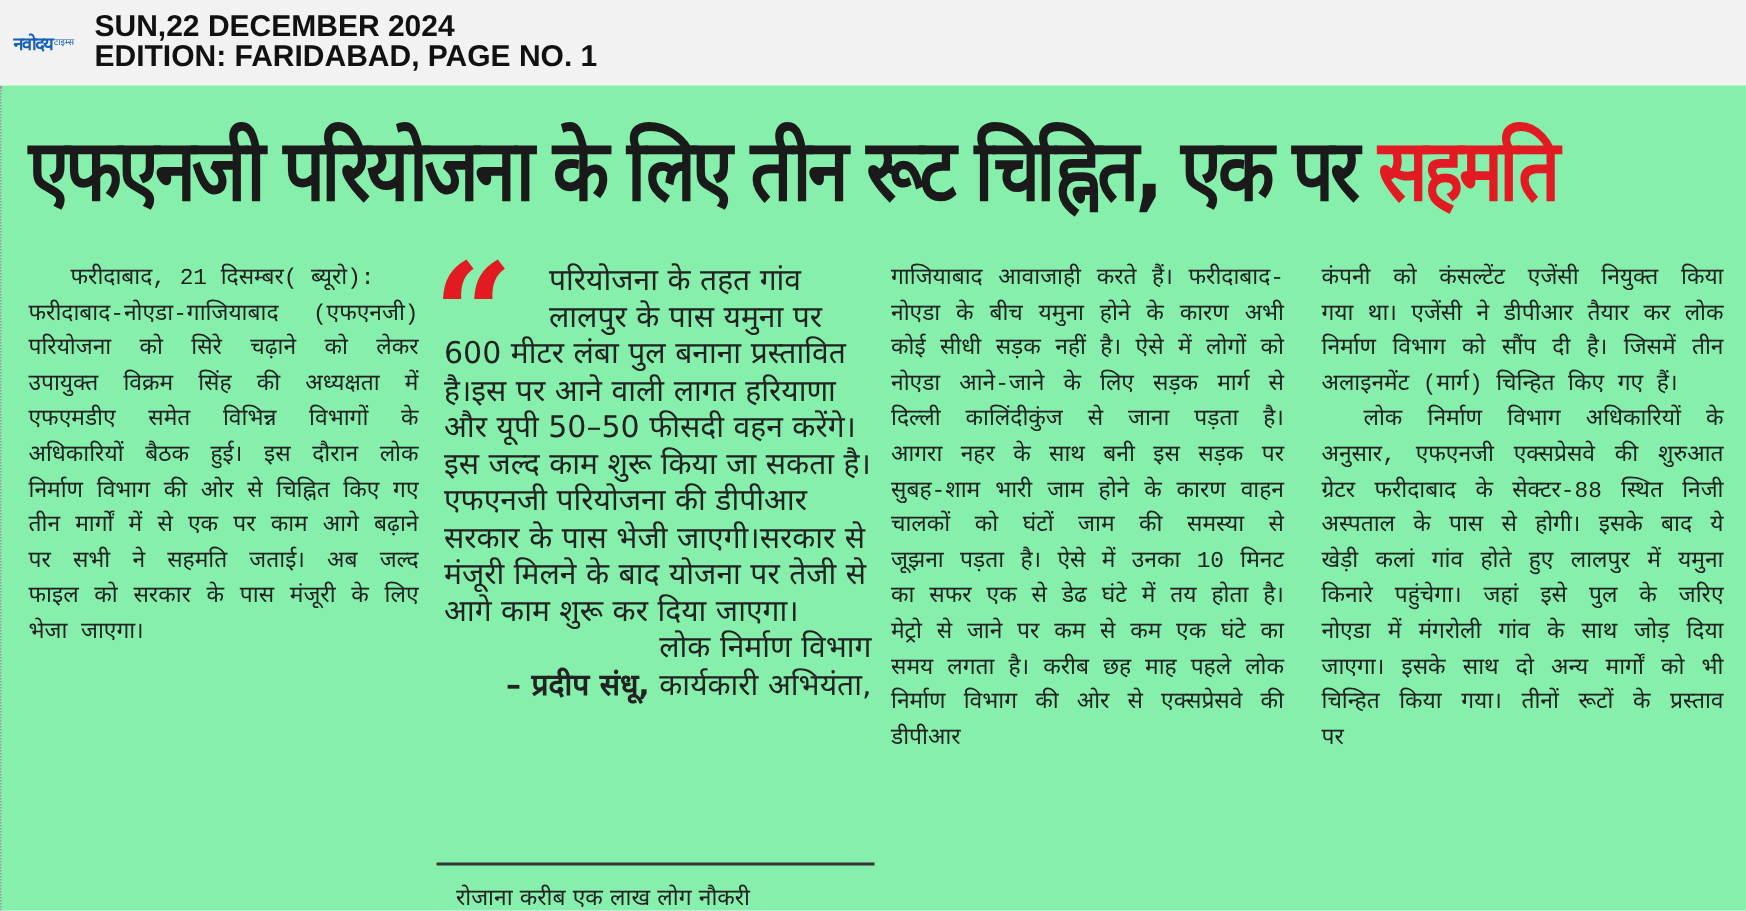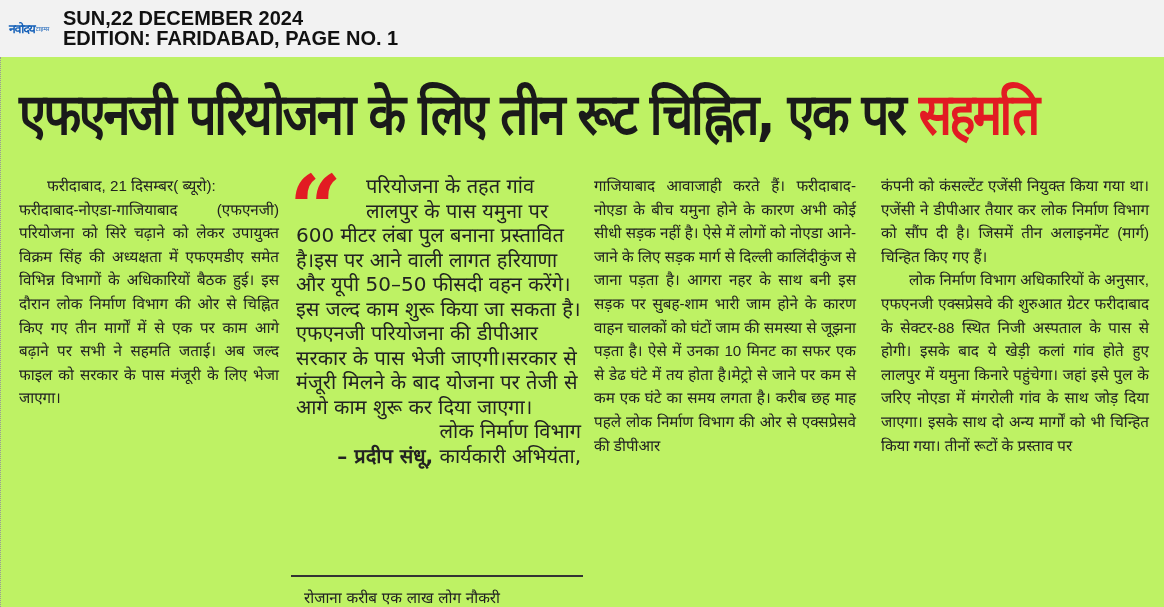--- a/index.html
+++ b/index.html
@@ -26,33 +26,33 @@
       font-family: "DejaVu Sans", sans-serif;
       font-size: 6px; color: #1560b8; line-height: 10px; margin-left: 1px;
     }
     .meta {
       position: absolute; left: 63px; top: 8px;
       font-family: "Liberation Sans", sans-serif; font-weight: bold;
       font-size: 20px; line-height: 20px; color: #111;
     }
     .page {
       position: absolute; left: 0; top: 57px; width: 1164px; height: 550px;
-      background: #bef264;
+      background: #86efac;
       border-left: 1px dotted #999;
     }
     .headline {
       position: absolute; left: 18px; top: 12px; width: 1130px; height: 90px;
       font-family: "DejaVu Sans", sans-serif; font-weight: bold;
       font-size: 57px; line-height: 90px; letter-spacing: -3px;
       color: #1a1a1a; white-space: nowrap; transform: scaleX(0.86); transform-origin: left center;
     }
     .headline .accent { color: #e21b23; }
     .col {
       position: absolute; top: 117px;
-      font-family: Liberation Sans, sans-serif;
+      font-family: Liberation Mono, monospace;
       font-size: 15.2px; line-height: 23.6px; color: #222;
       text-align: justify; text-align-last: left;
     }
     .col p { margin: 0; }
     .col .indent { text-indent: 28px; }
     .col1 { left: 18px; width: 260px; }
     .col3 { left: 593px; width: 262px; }
     .col4 { left: 880px; width: 268px; }
     .quote {
       position: absolute; left: 295px; top: 117px; width: 285px;

